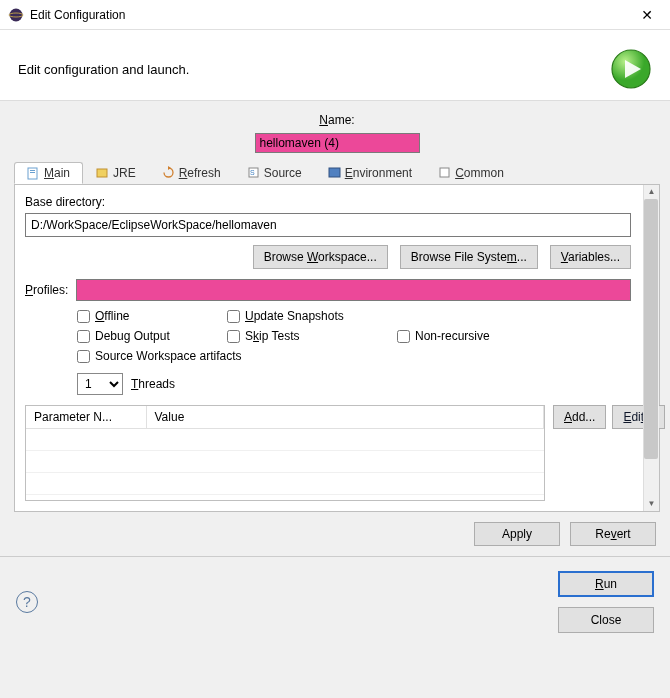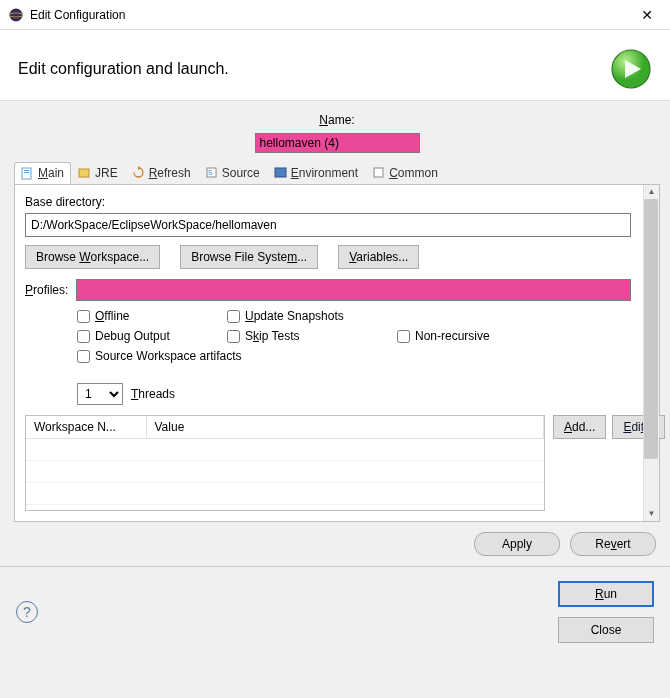--- a/index.html
+++ b/index.html
@@ -33,21 +33,21 @@
       cursor: pointer;
     }
     .header-row {
       background: #fff;
       padding: 18px 18px 10px 18px;
       display: flex;
       align-items: center;
       justify-content: space-between;
       border-bottom: 1px solid #ddd;
     }
-    .header-row .subtitle { font-size: 16px; }
+    .header-row .subtitle { font-size: 13px; }
     .run-circle {
       width: 42px; height: 42px;
     }
     .content {
       padding: 12px 10px 8px 14px;
       background: #f0f0f0;
     }
     .name-row {
       display: flex;
       align-items: center;
@@ -69,21 +69,21 @@
       display: flex;
       align-items: center;
       height: 24px;
       background: #f0f0f0;
       border-bottom: 1px solid #bfbfbf;
     }
     .tab {
       display: flex;
       align-items: center;
       gap: 4px;
-      padding: 3px 6px;
+      padding: 3px 12px;
       font-size: 12px;
       border: 1px solid transparent;
       cursor: pointer;
       color: #333;
     }
     .tab.active {
       background: #fff;
       border: 1px solid #bfbfbf;
       border-bottom: 1px solid #fff;
       border-radius: 3px 3px 0 0;
@@ -110,21 +110,21 @@
     .btn {
       height: 24px;
       background: #e1e1e1;
       border: 1px solid #adadad;
       padding: 0 10px;
       font-family: inherit;
       font-size: 12px;
       cursor: pointer;
     }
     .btn:disabled { color: #0f172a; }
-    .btn-row-right { display: flex; gap: 20px; margin-bottom: 10px; }
+    .btn-row-right { display: flex; justify-content: flex-end; gap: 12px; margin-bottom: 10px; }
     .labeled-row { display: flex; align-items: center; gap: 6px; margin-bottom: 8px; }
     .labeled-row .lbl { width: 45px; text-align: left; }
     .goals-highlight {
       border: 2px solid #e03030;
       padding: 1px;
       display: flex;
       flex: 0 0 120px;
       margin-right: 2px;
     }
     .goals-highlight input {
@@ -141,21 +141,21 @@
       border: 1px solid #1a6fb0;
       border-left: none;
       background: #fff;
       margin-left: -4px;
     }
     .checks-grid {
       display: grid;
       grid-template-columns: 150px 170px 150px;
       row-gap: 6px;
       margin-left: 52px;
-      margin-bottom: 20px;
+      margin-bottom: 10px;
     }
     .check { display: flex; align-items: center; gap: 5px; }
     .check input { width: 13px; height: 13px; }
     .threads-row { display: flex; align-items: center; gap: 8px; margin-left: 52px; margin-bottom: 10px; }
     .threads-select { height: 22px; width: 46px; border: 1px solid #888; background: #fff; font-size: 12px; padding: 1px 3px; }
     .param-area { display: flex; gap: 8px; }
     .param-table {
       flex: 1;
       border: 1px solid #bfbfbf;
       background: #fff;
@@ -168,21 +168,21 @@
       padding: 4px 8px;
       border-right: 1px solid #e0e0e0;
       border-bottom: 1px solid #e0e0e0;
       background: #fff;
       font-size: 12px;
     }
     .param-table td { height: 22px; border-bottom: 1px solid #f0f0f0; }
     .param-btns { display: flex; flex-direction: row; gap: 6px; width: 78px; }
     .param-btns .btn { width: 100%; }
     .apply-row { display: flex; justify-content: flex-end; gap: 10px; padding: 10px 4px 2px 4px; }
-    .apply-row .btn { width: 86px; border-radius: 11px; }
+    .apply-row .btn { width: 86px; }
     .footer {
       border-top: 1px solid #ccc;
       padding: 14px 16px;
       display: flex;
       align-items: center;
       justify-content: space-between;
       background: #f0f0f0;
     }
     .help-circle {
       width: 22px; height: 22px;
@@ -362,21 +362,21 @@
         </select>
         <span><span class="und">T</span>hreads</span>
       </div>
 
       
       <div class="param-area">
         <div class="param-table">
           <table>
             <tbody>
                 <tr>
-              <th style="width:120px">Workspace N...</th>
+              <th style="width:120px">Parameter N...</th>
               <th>Value</th>
             </tr>
             <tr>
                   <td></td>
                   <td></td>
                 </tr>
             <tr>
                   <td></td>
                   <td></td>
                 </tr>

